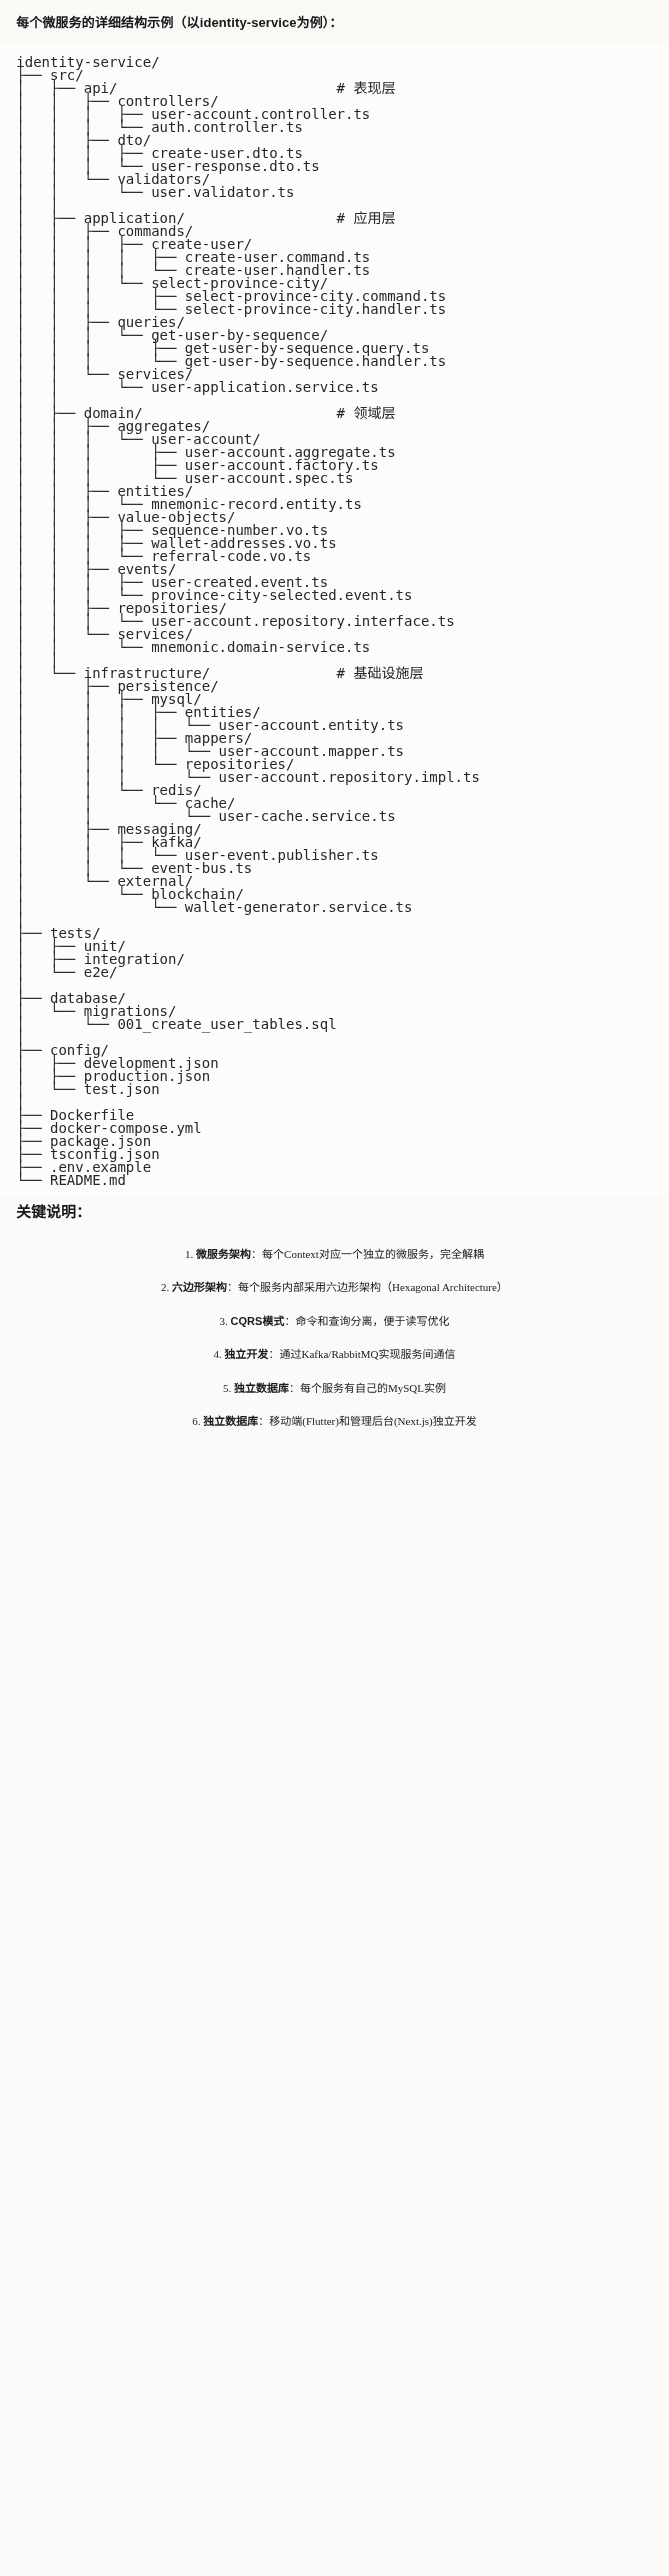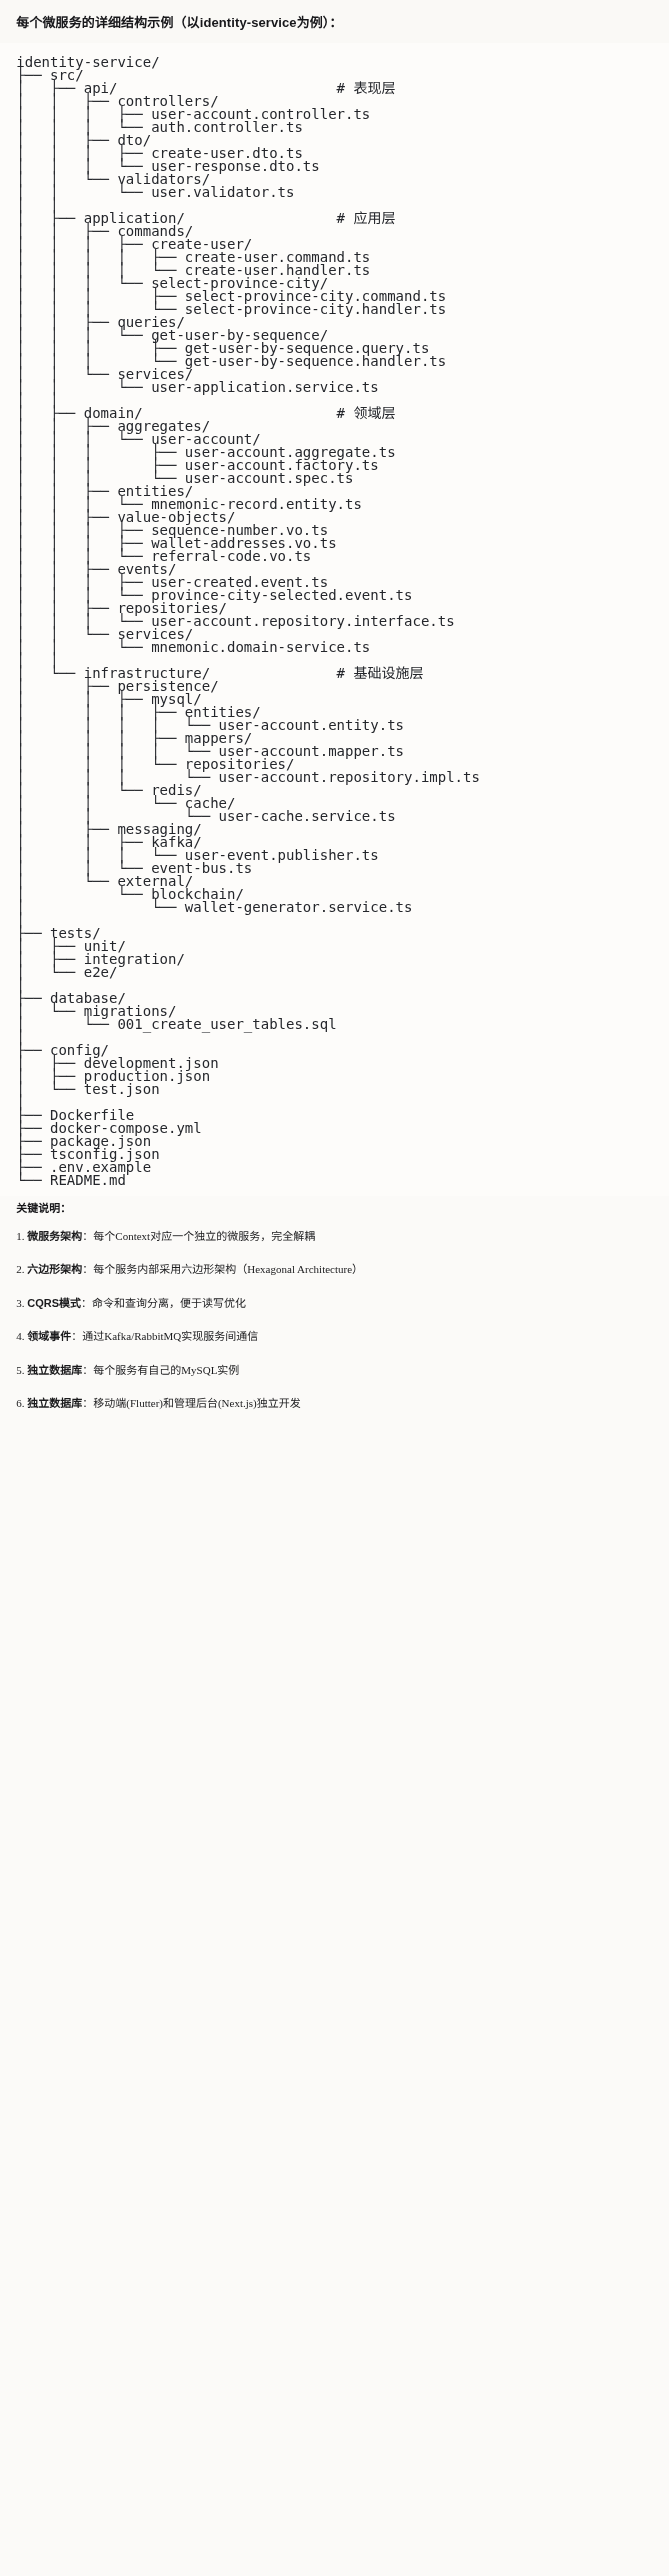--- a/index.html
+++ b/index.html
@@ -57,39 +57,40 @@
     tab-size:4;
     letter-spacing:0px;
   }
 
   
   .keys{
     box-sizing:border-box;
     padding:5px 16.3px 2.5px 16.3px;
   }
   .keys-title{
-    margin:0 0 12px 0;
+    margin:0 0 24px 0;
     font-family:"Liberation Sans", sans-serif;
     font-weight:bold;
-    font-size:11px;
+    font-size:15px;
     line-height:1.4;
     color:#17171a;
   }
   ol.keylist{
     margin:0;
     padding:0 0 0 0;
     list-style:none;
     counter-reset:k;
   }
   ol.keylist > li{
     counter-increment:k;
     font-size:11px;
     line-height:1.5;
     margin:0 0 17px 0;
     color:#1b1b1d;
+    text-align:center;
   }
   ol.keylist > li::before{
     content:counter(k) ". ";
     font-family:"Liberation Serif", serif;
   }
   ol.keylist > li .kterm{
     font-family:"Liberation Sans", sans-serif;
     font-weight:bold;
   }
   ol.keylist > li .kdesc{
@@ -202,21 +203,21 @@
 ├── .env.example
 └── README.md</pre>
   </div>
 
   <div class="keys">
     <h2 class="keys-title">关键说明：</h2>
     <ol class="keylist" id="keylist">
         <li><span class="kterm">微服务架构</span><span class="kdesc">：</span><span class="kdesc">每个Context对应一个独立的微服务，完全解耦</span></li>
         <li><span class="kterm">六边形架构</span><span class="kdesc">：</span><span class="kdesc">每个服务内部采用六边形架构（Hexagonal Architecture）</span></li>
         <li><span class="kterm">CQRS模式</span><span class="kdesc">：</span><span class="kdesc">命令和查询分离，便于读写优化</span></li>
-        <li><span class="kterm">领域事件</span><span class="kdesc">：</span><span class="kdesc">通过Kafka/RabbitMQ实现服务间通信</span></li>
+        <li><span class="kterm">独立开发</span><span class="kdesc">：</span><span class="kdesc">通过Kafka/RabbitMQ实现服务间通信</span></li>
         <li><span class="kterm">独立数据库</span><span class="kdesc">：</span><span class="kdesc">每个服务有自己的MySQL实例</span></li>
         <li><span class="kterm">独立数据库</span><span class="kdesc">：</span><span class="kdesc">移动端(Flutter)和管理后台(Next.js)独立开发</span></li>
       </ol>
   </div>
 
 
 </div>
 
 
 </body></html>

